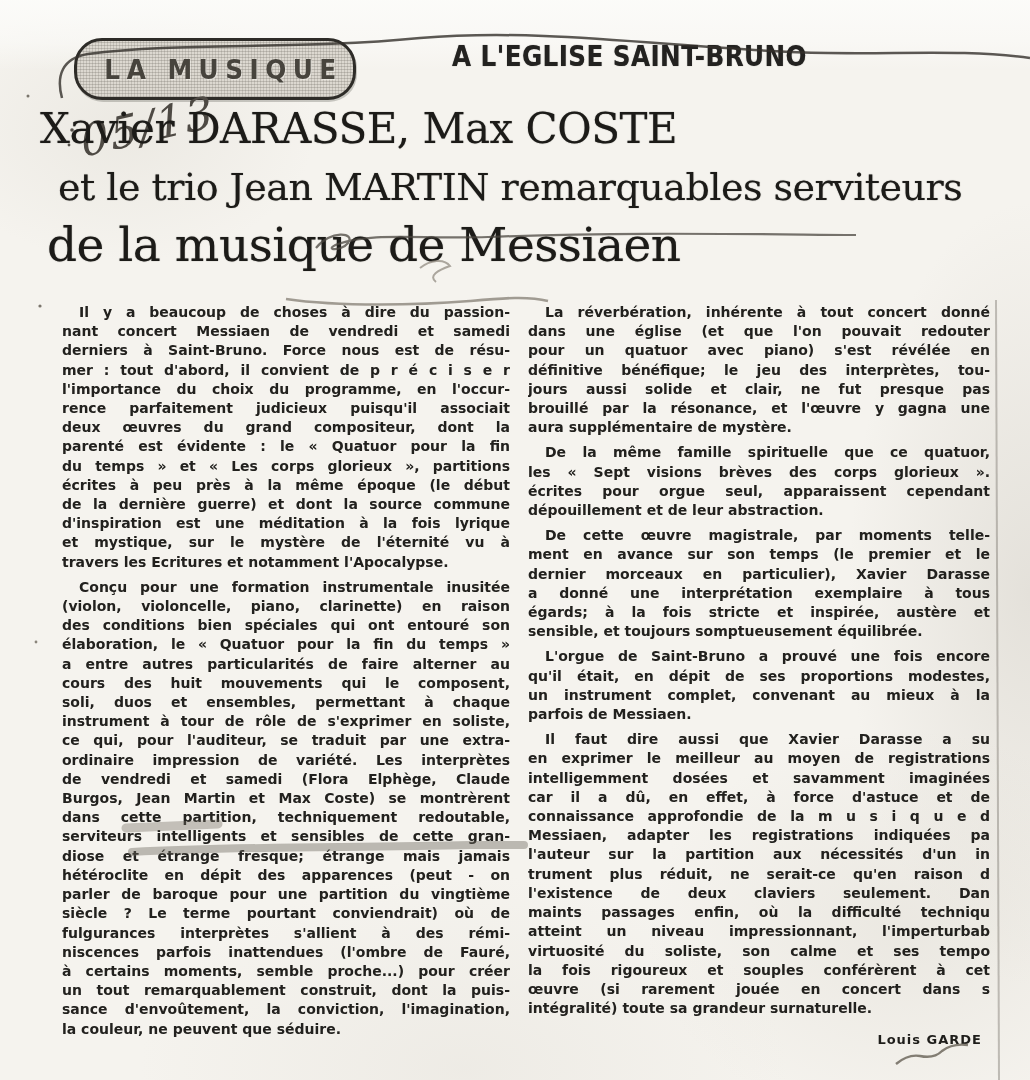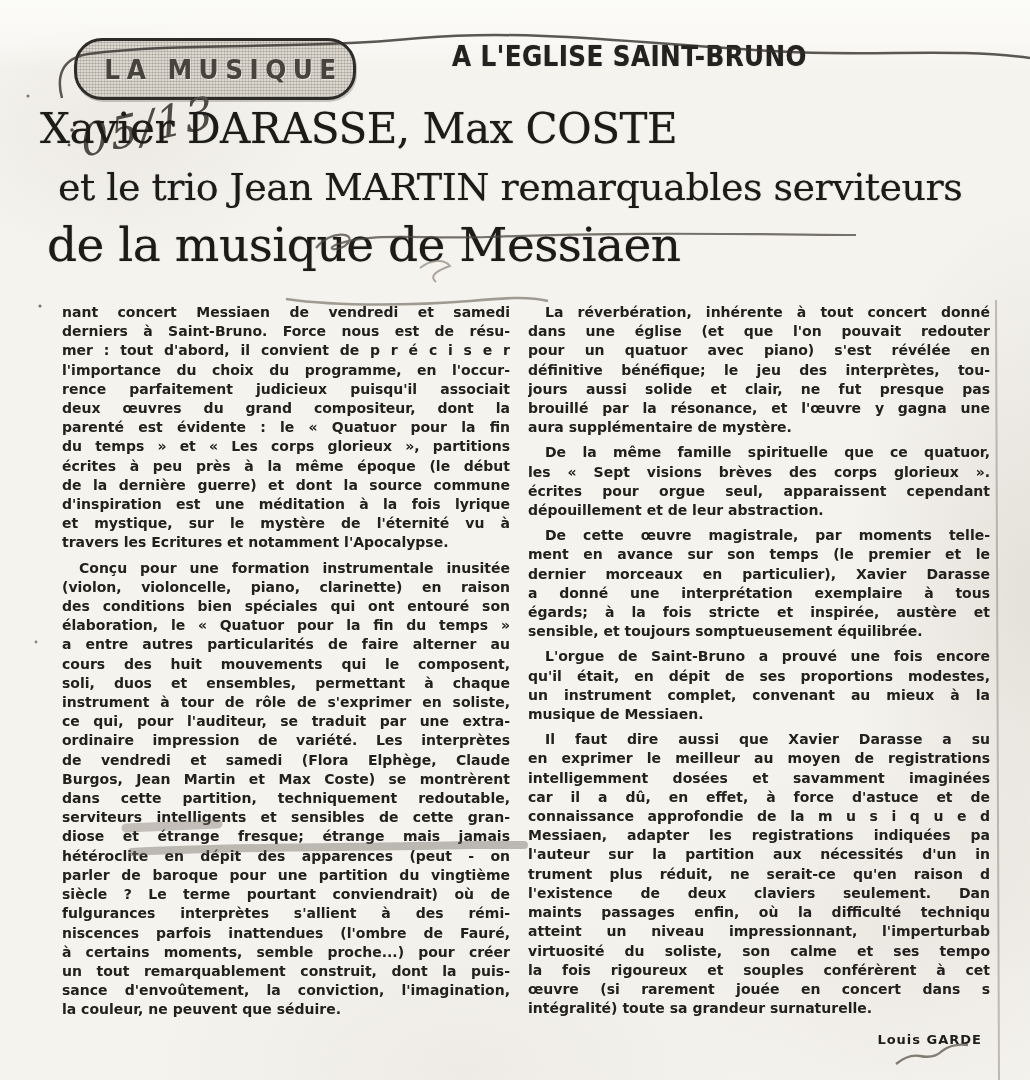--- a/index.html
+++ b/index.html
@@ -80,20 +80,21 @@
 <div class="abs handwriting">05/13</div>
 
 <div class="abs headline">
   <div class="hl hl1">Xavier DARASSE, Max COSTE</div>
   <div class="hl hl2">et le trio Jean MARTIN remarquables serviteurs</div>
   <div class="hl hl3">de la musique de Messiaen</div>
 </div>
 
 <div class="abs col col-left">
     <div class="para">
+      <div class="tl indent">Il y a beaucoup de choses à dire du passion-</div>
       <div class="tl">nant concert Messiaen de vendredi et samedi</div>
       <div class="tl">derniers à Saint-Bruno. Force nous est de résu-</div>
       <div class="tl">mer : tout d'abord, il convient de p r é c i s e r</div>
       <div class="tl">l'importance du choix du programme, en l'occur-</div>
       <div class="tl">rence parfaitement judicieux puisqu'il associait</div>
       <div class="tl">deux œuvres du grand compositeur, dont la</div>
       <div class="tl">parenté est évidente : le « Quatuor pour la fin</div>
       <div class="tl">du temps » et « Les corps glorieux », partitions</div>
       <div class="tl">écrites à peu près à la même époque (le début</div>
       <div class="tl">de la dernière guerre) et dont la source commune</div>
@@ -149,21 +150,21 @@
       <div class="tl">ment en avance sur son temps (le premier et le</div>
       <div class="tl">dernier morceaux en particulier), Xavier Darasse</div>
       <div class="tl">a donné une interprétation exemplaire à tous</div>
       <div class="tl">égards; à la fois stricte et inspirée, austère et</div>
       <div class="tl last">sensible, et toujours somptueusement équilibrée.</div>
     </div>
     <div class="para">
       <div class="tl indent">L'orgue de Saint-Bruno a prouvé une fois encore</div>
       <div class="tl">qu'il était, en dépit de ses proportions modestes,</div>
       <div class="tl">un instrument complet, convenant au mieux à la</div>
-      <div class="tl last">musique de Messiaen.</div>
+      <div class="tl last">parfois de Messiaen.</div>
     </div>
     <div class="para">
       <div class="tl indent">Il faut dire aussi que Xavier Darasse a su</div>
       <div class="tl">en exprimer le meilleur au moyen de registrations</div>
       <div class="tl">intelligemment dosées et savamment imaginées</div>
       <div class="tl">car il a dû, en effet, à force d'astuce et de</div>
       <div class="tl">connaissance approfondie de la m u s i q u e d</div>
       <div class="tl">Messiaen, adapter les registrations indiquées pa</div>
       <div class="tl">l'auteur sur la partition aux nécessités d'un in</div>
       <div class="tl">trument plus réduit, ne serait-ce qu'en raison d</div>

